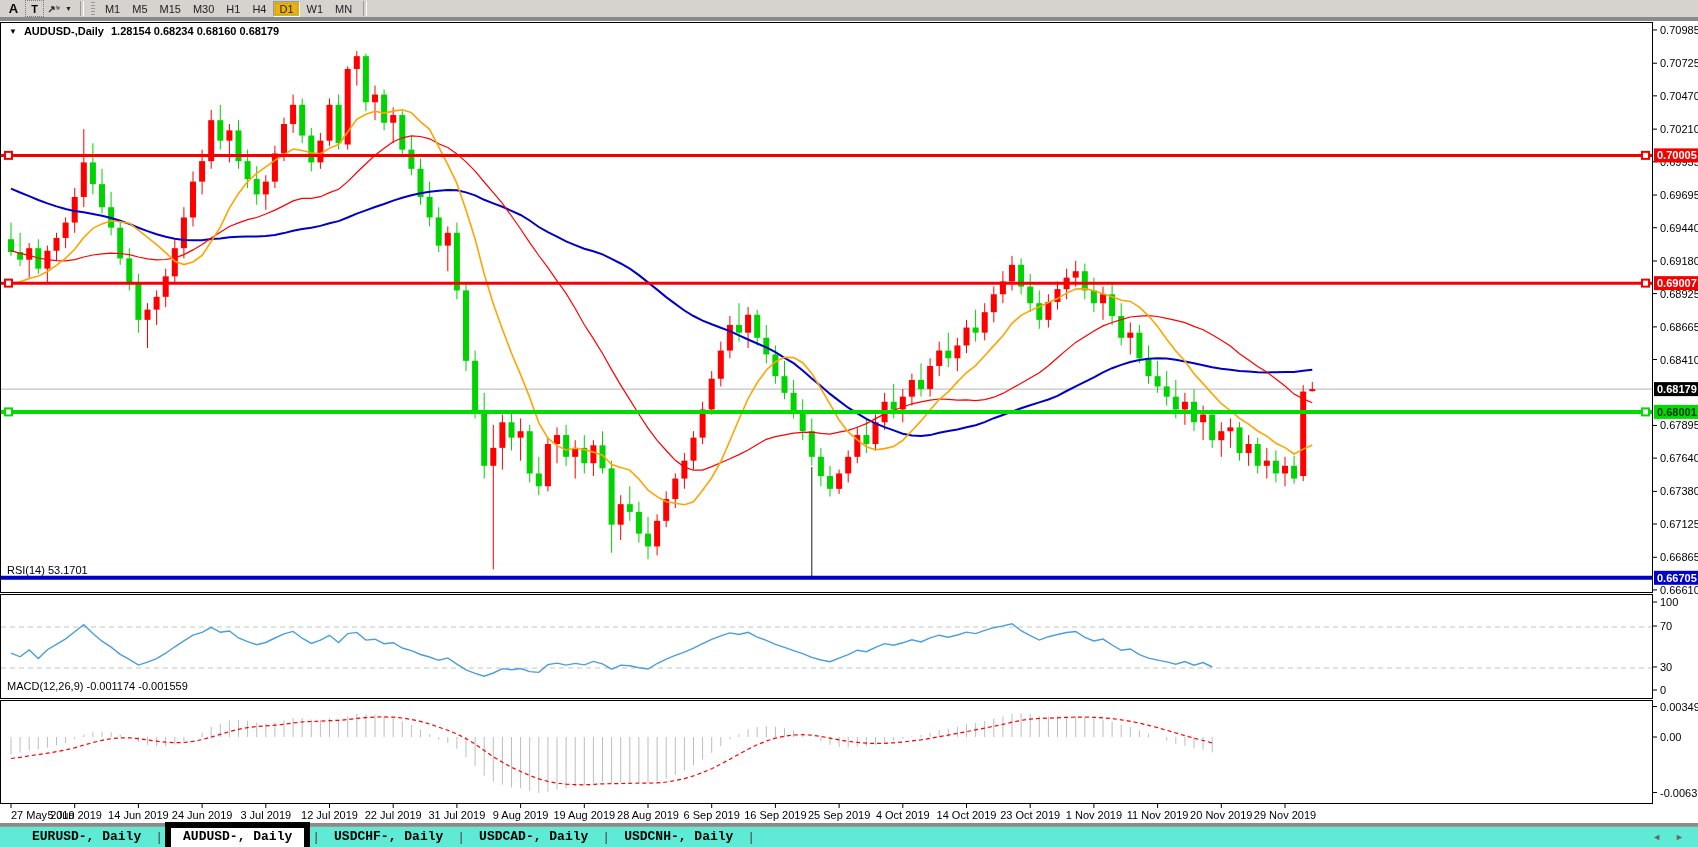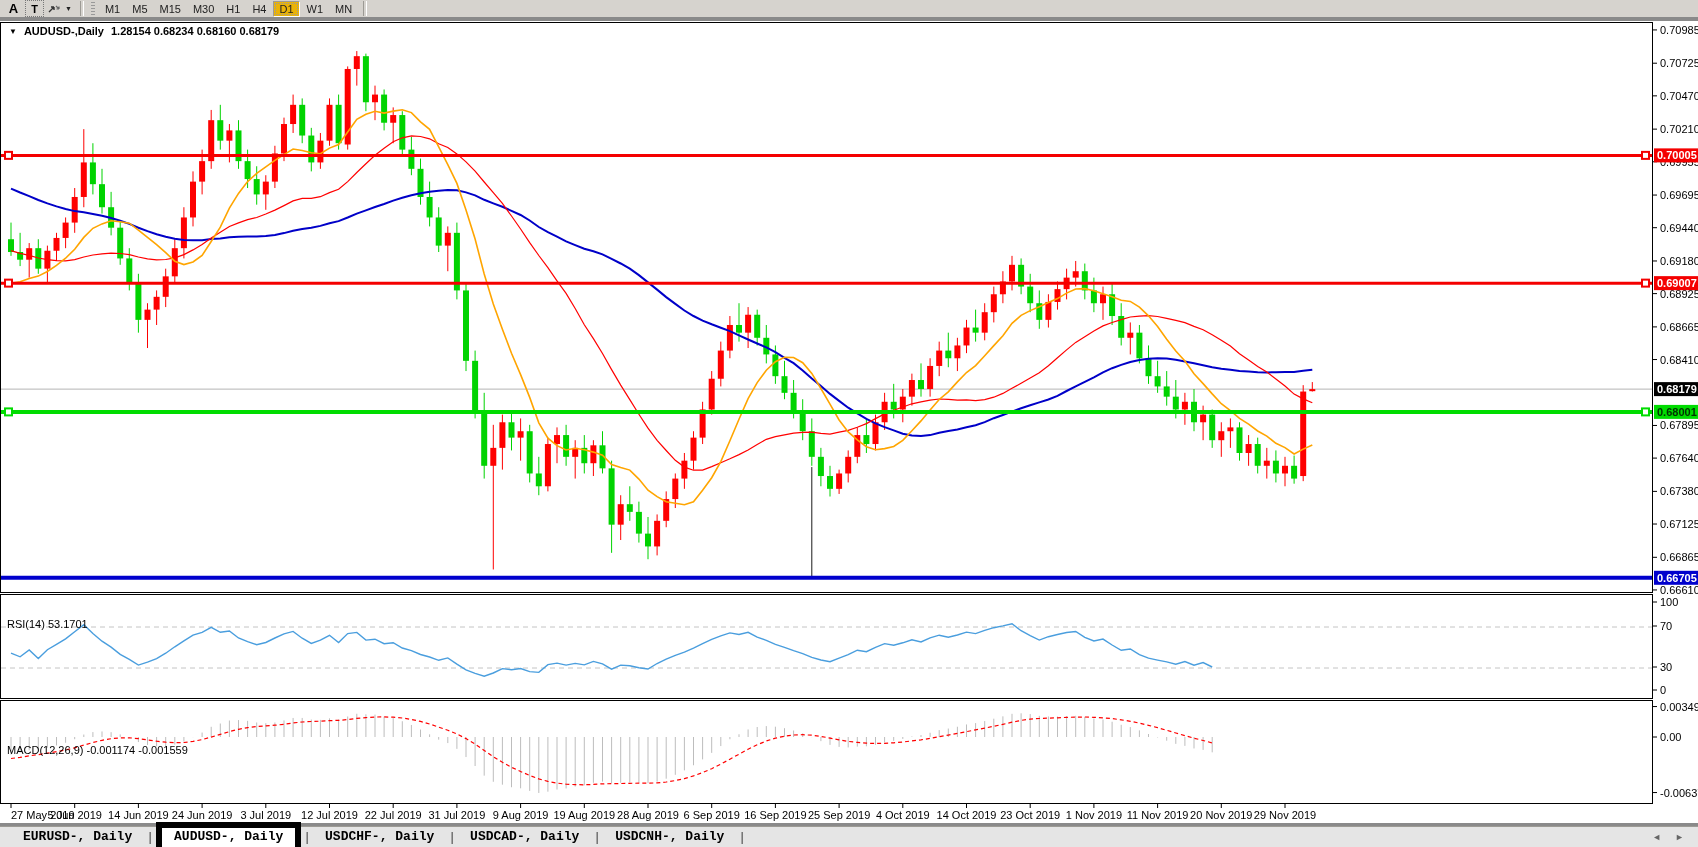--- a/index.html
+++ b/index.html
@@ -14,24 +14,24 @@
   .tbtn-t{border:1px dotted #777;font-size:11px;font-weight:bold;width:17px}
   .tf{height:14px;padding:0 5px;display:flex;align-items:center;color:#222;margin:0 1px}
   .tf.active{background:#eab308;border:1px solid;border-color:#9c9a94 #fdfdfd #fdfdfd #9c9a94;outline:1px dotted #999;outline-offset:-3px}
   .tsep{width:2px;height:15px;border-left:1px solid #9c9a94;border-right:1px solid #fff;margin:0 5px}
   .grip{width:4px;height:14px;margin:0 4px 0 2px;background:repeating-linear-gradient(#999 0 1px,#d6d3ce 1px 3px);}
   .caret{font-size:7px;margin-left:2px;color:#222}
   #title-overlay{position:absolute;top:25px;left:9px;z-index:4;font-size:11px;font-weight:bold;
                  color:#000;display:flex;align-items:center;gap:7px}
   #title-overlay .tri{font-size:8px}
   .ind-label{position:absolute;left:7px;z-index:4;font-size:11px;color:#000}
-  #rsi-label{top:618px}
-  #macd-label{top:744px}
-  #tabbar{position:absolute;top:826px;left:0;width:1698px;height:21px;background:#e5e5e5;
-          border-top:1px solid #9c9a94;display:flex;align-items:center;padding-left:11px;
+  #rsi-label{top:564px}
+  #macd-label{top:680px}
+  #tabbar{position:absolute;top:826px;left:0;width:1698px;height:21px;background:#5eead4;
+          border-top:1px solid #9c9a94;display:flex;align-items:center;padding-left:20px;
           font-family:"Liberation Mono",monospace;font-size:13px;font-weight:bold;z-index:5;box-sizing:border-box}
   .tab{padding:0 12px;height:18px;line-height:18px;color:#000;white-space:nowrap}
   .tab.active{background:#fff;border:6px solid #000000;height:19px;line-height:18px}
   .tab-divider{color:#444;margin:0 2px;font-weight:normal}
   #tab-arrows{margin-left:auto;margin-right:14px;display:flex;gap:14px;color:#666;font-size:9px;font-family:"Liberation Sans",sans-serif}
 </style>
 </head>
 <body>
 
 <svg id="chart-svg" width="1698" height="847">

